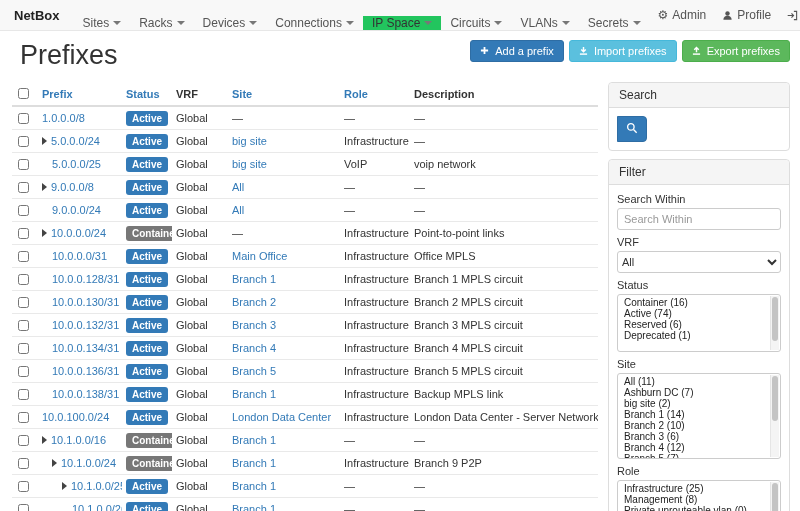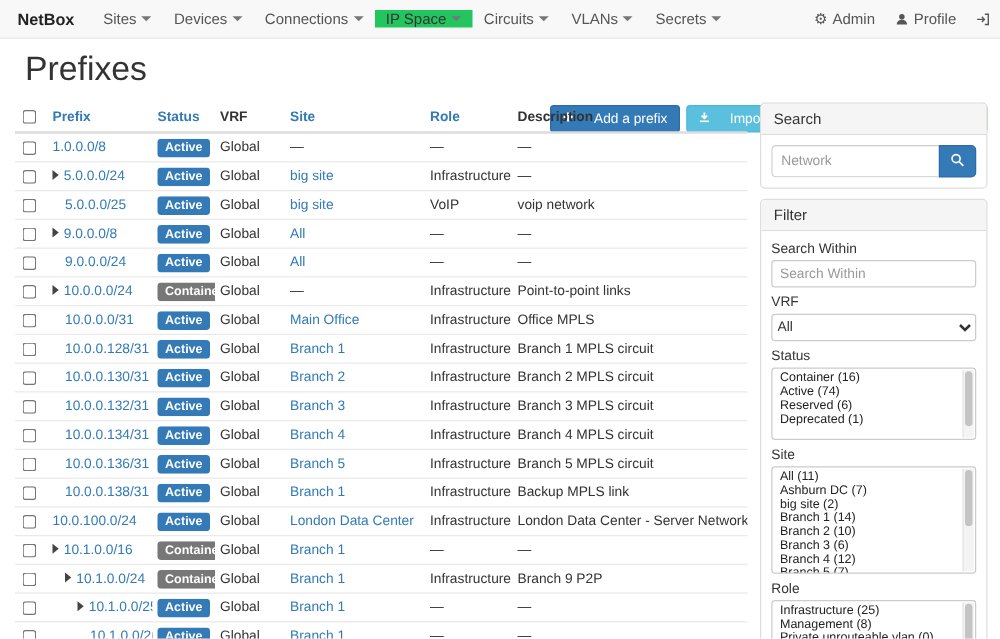--- a/index.html
+++ b/index.html
@@ -3,34 +3,34 @@
 <meta charset="utf-8">
 <style>
   html,body{margin:0;padding:0;background:#fff;}
   .app{position:relative;width:800px;height:511px;overflow:hidden;background:#fff;
        font-family:"Liberation Sans",sans-serif;color:#333;}
 
   
   .navbar{position:absolute;top:0;left:0;width:800px;height:30px;background:#f8f8f8;
           border-bottom:1px solid #e7e7e7;display:flex;align-items:stretch;font-size:12px;}
   .brand{display:flex;align-items:center;padding:0 14px;font-size:13px;font-weight:bold;color:#222;cursor:pointer;}
-  .nav-menu{display:flex;align-items:center;}
+  .nav-menu{display:flex;align-items:flex-end;}
   .nav-item{display:flex;align-items:center;padding:0 9px;color:#555;cursor:pointer;white-space:nowrap;}
   .nav-item.active{background:#22c55e;color:#333;}
   .caret{display:inline-block;width:0;height:0;border-top:4px solid #777;
          border-left:4px solid transparent;border-right:4px solid transparent;margin-left:4px;}
   .nav-right{margin-left:auto;display:flex;align-items:stretch;}
   .nav-right .nav-item{padding:0 8px;gap:4px;}
   .nav-ico{display:inline-flex;align-items:center;font-size:12px;line-height:1;color:#555;}
 
   
   .page-title{position:absolute;top:40px;left:20px;margin:0;font-size:27px;font-weight:400;color:#333;}
   .actions{position:absolute;top:40px;right:10px;display:flex;gap:5px;}
-  .btn{display:inline-flex;align-items:center;gap:16px;font-size:11px;color:#fff;border-radius:3px;
-       padding:4px 9px;border:1px solid transparent;cursor:pointer;font-family:inherit;margin-top:44px;}
+  .btn{display:inline-flex;align-items:center;gap:6px;font-size:11px;color:#fff;border-radius:3px;
+       padding:4px 9px;border:1px solid transparent;cursor:pointer;font-family:inherit;}
   .btn-primary{background:#337ab7;border-color:#2e6da4;}
   .btn-info{background:#5bc0de;border-color:#46b8da;}
   .btn-success{background:#5cb85c;border-color:#4cae4c;}
 
   
   .table-wrap{position:absolute;left:12px;top:82px;width:586px;}
   .thead,.trow{display:grid;grid-template-columns:26px 84px 50px 56px 112px 70px 1fr;align-items:center;}
   .thead{height:23px;border-bottom:2px solid #ddd;font-weight:bold;font-size:11px;}
   .trow{height:22px;border-bottom:1px solid #e9e9e9;font-size:11px;}
   .cell{overflow:hidden;white-space:nowrap;padding-left:4px;}
@@ -81,20 +81,24 @@
 <div class="app">
 
   <nav class="navbar">
     <div class="brand">NetBox</div>
     <div class="nav-menu">
         <div class="nav-item">
           <span>Sites</span>
           <span class="caret"></span>
         </div>
         <div class="nav-item">
+          <span>Racks</span>
+          <span class="caret"></span>
+        </div>
+        <div class="nav-item">
           <span>Devices</span>
           <span class="caret"></span>
         </div>
         <div class="nav-item">
           <span>Connections</span>
           <span class="caret"></span>
         </div>
         <div class="nav-item active">
           <span>IP Space</span>
           <span class="caret"></span>
@@ -374,21 +378,20 @@
           <div class="cell txtc">—</div>
         </div>
       </div>
   </div>
 
   <aside class="sidebar">
     <div class="panel">
       <div class="panel-heading">Search</div>
       <div class="panel-body">
         <div class="input-group">
-          <input type="text" placeholder="Network" style="">
           <button class="search-btn">
             <span><svg width="12" height="12" viewBox="0 0 16 16">
                   <circle cx="6.5" cy="6.5" r="4.3" fill="none" stroke="#fff" stroke-width="1.8"></circle>
                   <path d="M10 10l4.2 4.2" stroke="#fff" stroke-width="1.8"></path>
                 </svg></span>
           </button>
         </div>
       </div>
     </div>
 

